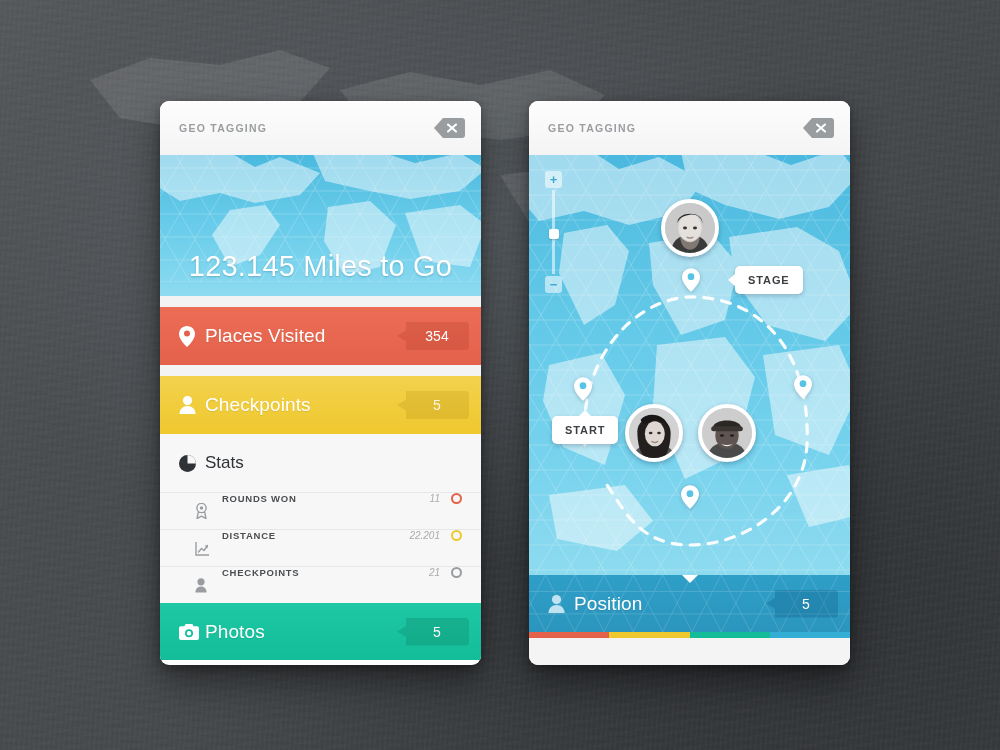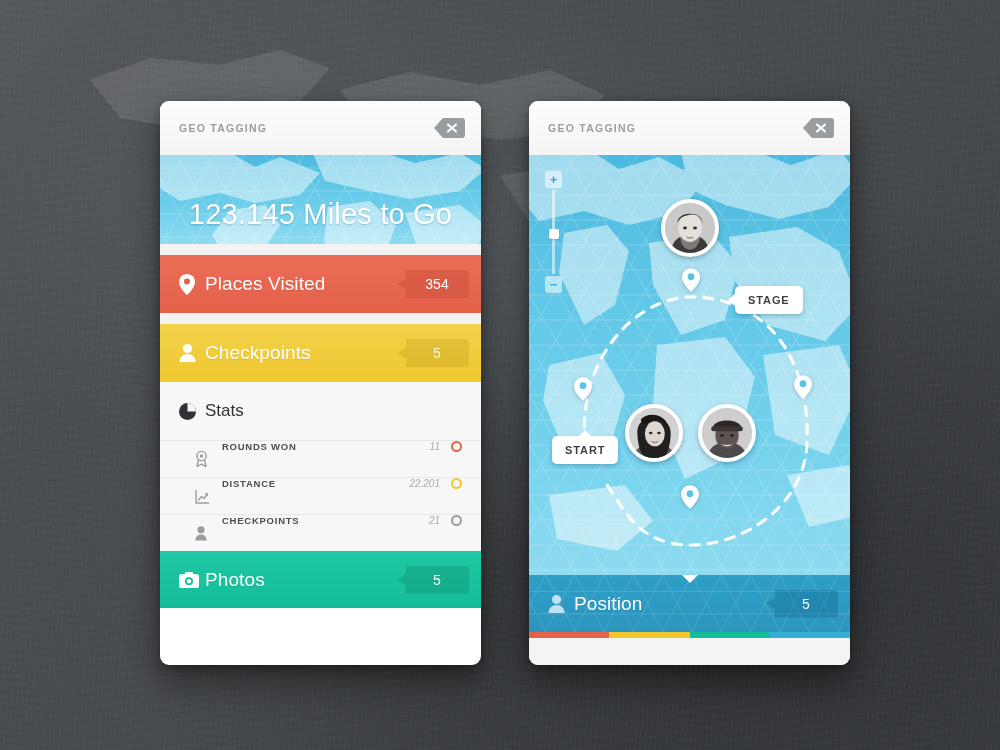--- a/index.html
+++ b/index.html
@@ -77,21 +77,21 @@
   }
   .btn-back svg { display: block; }
 
   
   .map {
     position: relative;
     background:
       linear-gradient(180deg, #3fb4dd 0%, #52c0e3 22%, #63cae9 48%, #7ad4ee 78%, #8edbef 100%);
     overflow: hidden;
   }
-  #hero-map { height: 89px; }
+  #hero-map { height: 141px; }
   #big-map  { height: 420px; }
 
   .map-countries {
     position: absolute;
     inset: 0;
     opacity: 0.48;
   }
   .map-grid {
     position: absolute;
     inset: -10px;
@@ -265,21 +265,20 @@
     position: absolute;
     background: #fff;
     border-radius: 5px;
     padding: 8px 13px;
     font-size: 11px;
     font-weight: bold;
     letter-spacing: 0.9px;
     color: #3c3f42;
     z-index: 8;
     box-shadow: 0 2px 4px rgba(0,40,70,0.25);
-    margin-top: 20px;
   }
   .callout::after {
     content: "";
     position: absolute;
     width: 0; height: 0;
   }
   .callout-left::after {
     left: -7px; top: 50%; margin-top: -6px;
     border-top: 6px solid transparent;
     border-bottom: 6px solid transparent;

